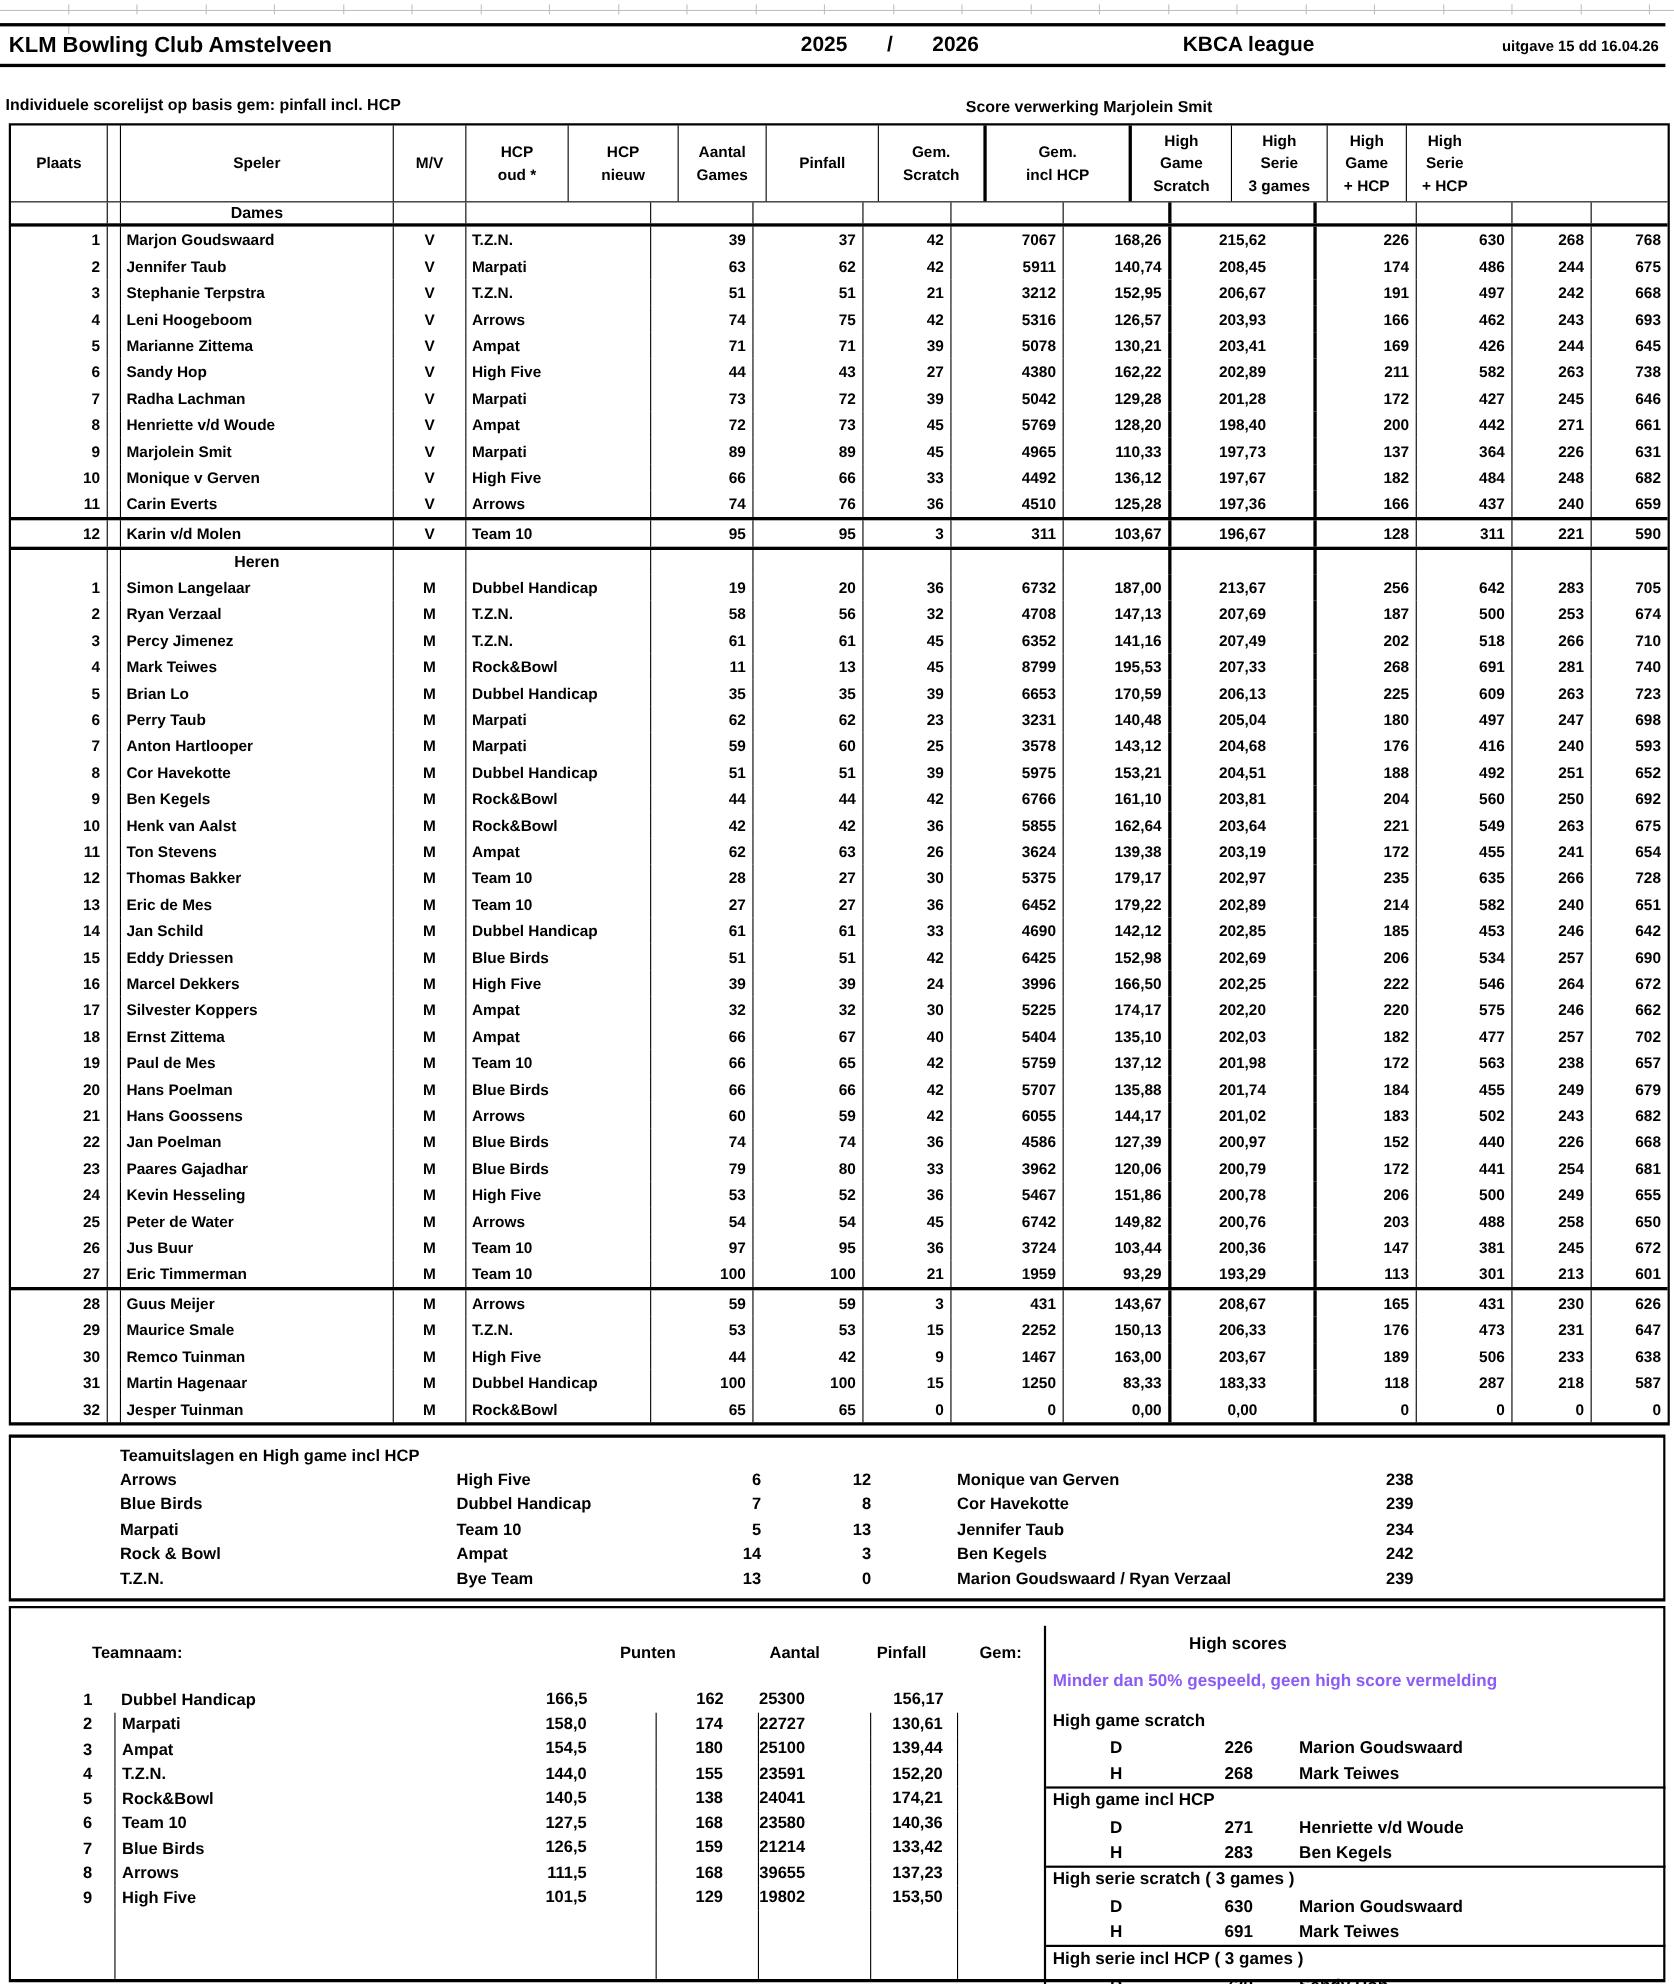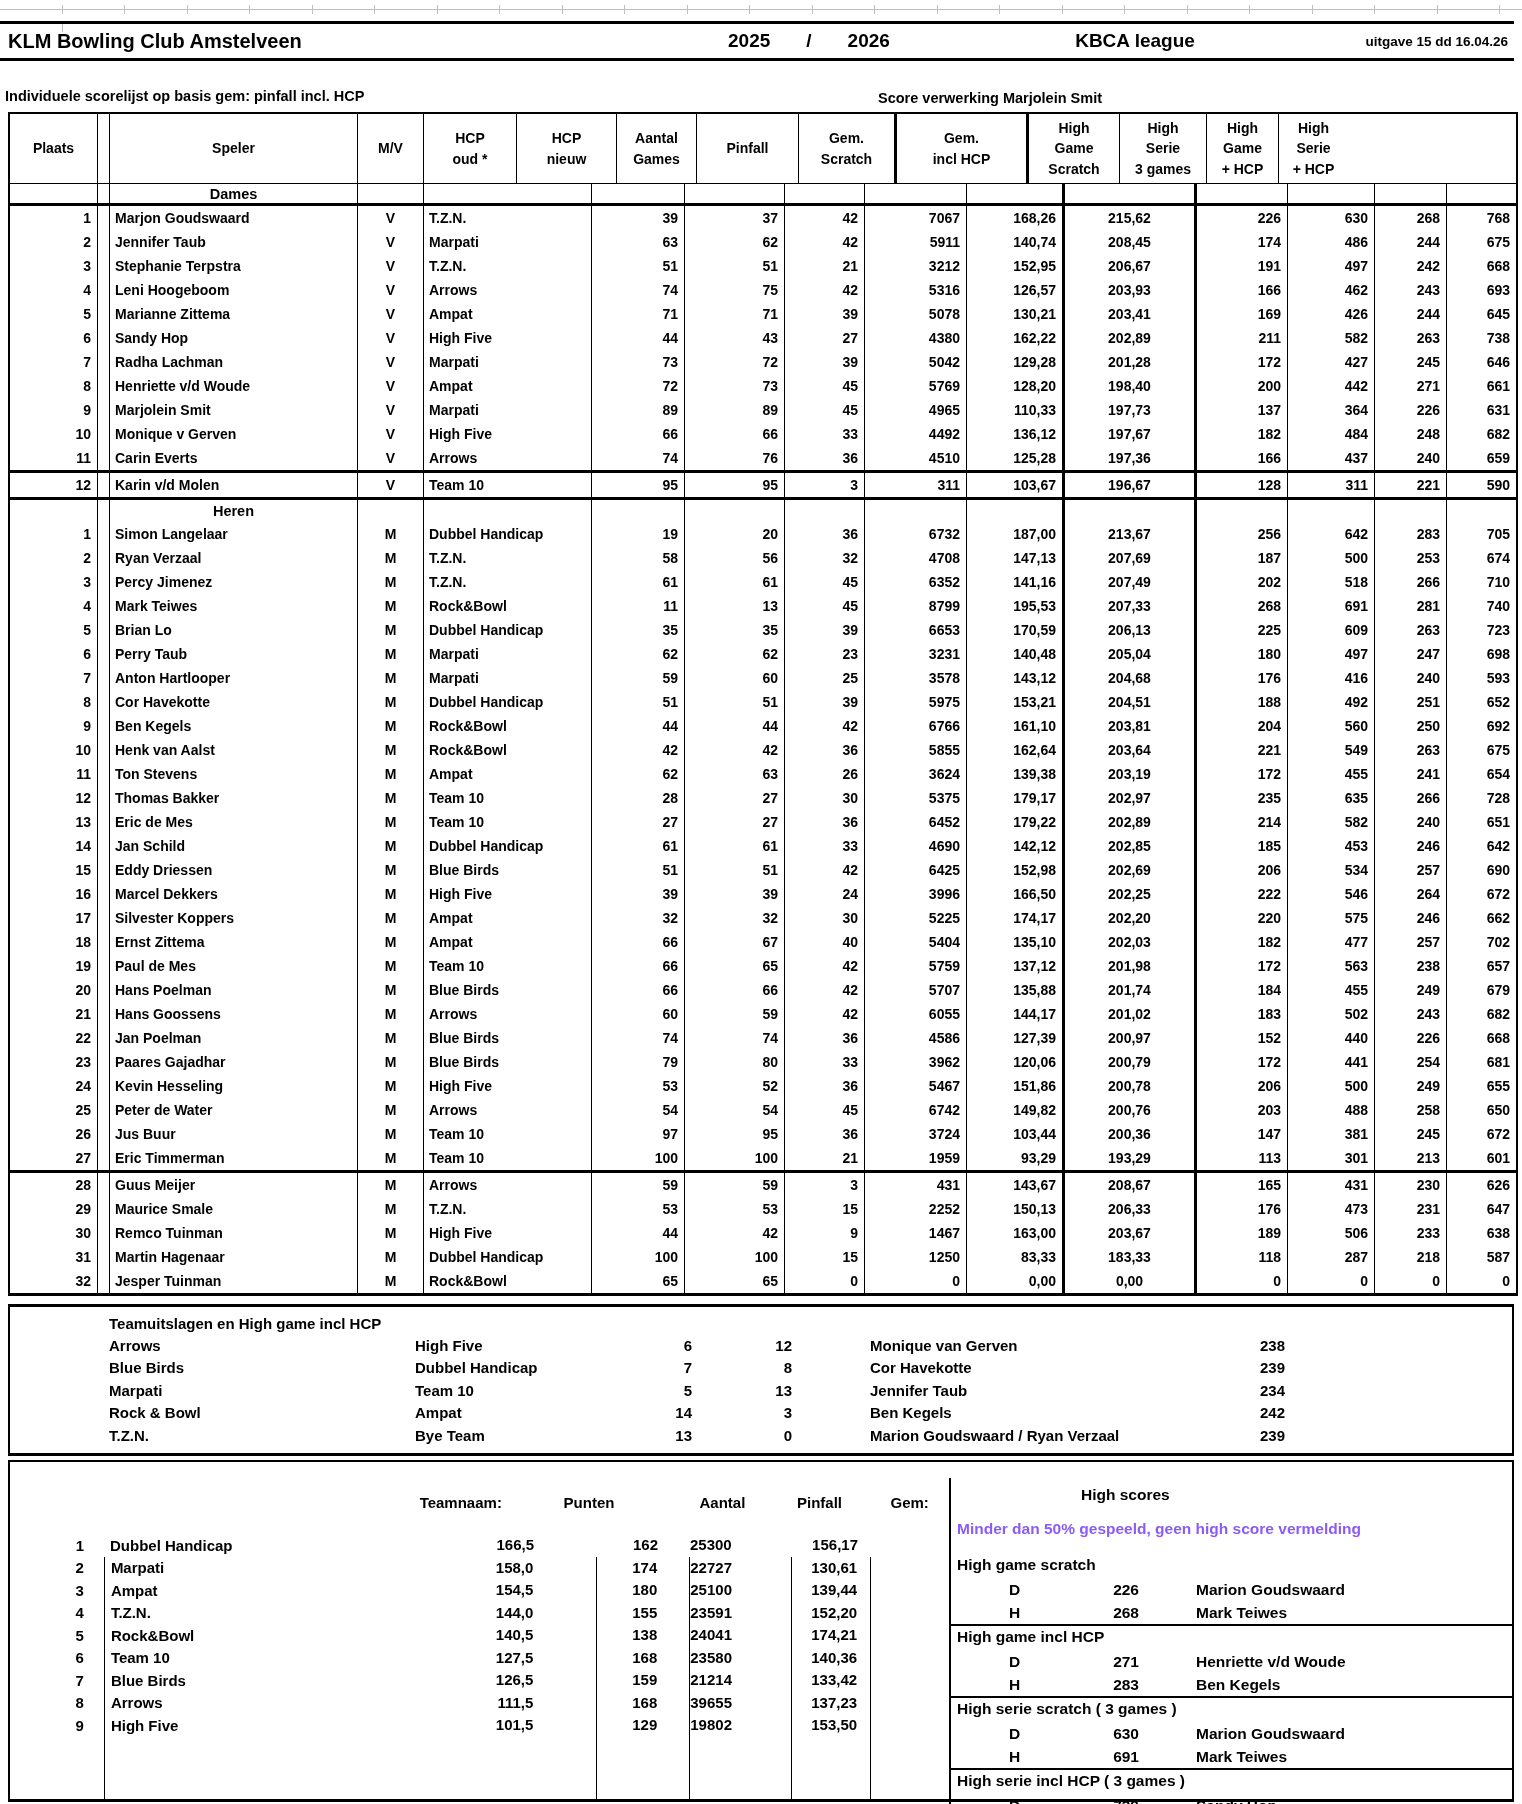--- a/index.html
+++ b/index.html
@@ -45,21 +45,21 @@
   .mrow .t1{width:306px;padding-left:99px;}
   .mrow .t2{width:207px;}
   .mrow .s1{width:70px;text-align:right;}
   .mrow .s2{width:100px;text-align:right;}
   .mrow .pl{width:390px;padding-left:78px;}
   .mrow .hg{width:100px;}
   
   #bottombox{top:1460px;left:8px;width:1506px;height:342px;border:2px solid #000;border-bottom-width:3px;box-sizing:border-box;}
   #standings{position:absolute;left:0;top:0;width:939px;height:100%;}
   #standings .shead{position:absolute;top:32px;left:0;width:100%;display:flex;font-size:15px;}
-  .sh-name{width:420px;text-align:right;}
+  .sh-name{width:420px;text-align:left;}
   .sh-pts{width:175px;text-align:center;}
   .sh-cnt{width:93px;text-align:center;}
   .sh-pin{width:102px;text-align:center;}
   .sh-gem{width:79px;text-align:center;}
   .srow{display:flex;height:22.5px;align-items:center;font-size:15px;box-sizing:border-box;}
   .srow .rk{width:74px;text-align:right;}
   .srow .gp{width:20px;}
   .srow .nm{width:318px;border-left:1px solid #000;padding-left:6px;height:100%;display:flex;align-items:center;box-sizing:border-box;}
   .srow.first .nm{border-left:none;}
   .srow .v1{width:175px;text-align:right;padding-right:63px;box-sizing:border-box;height:100%;line-height:22.5px;}
@@ -72,21 +72,21 @@
   #highscores{position:absolute;left:939px;top:16px;width:565px;height:100%;border-left:2px solid #000;box-sizing:border-box;}
   #hs-title{margin:8px 0 0 130px;font-size:15.5px;}
   #hs-notice{margin:2px 0 0 6px;font-size:15.5px;}
   .hs-sec{border-top:2px solid #000;}
   .hs-sec:first-of-type{border-top:none;margin-top:16px;}
   .hs-label{padding:2px 0 1px 6px;font-size:15.5px;height:21px;}
   .hs-entry{display:flex;height:23px;align-items:center;font-size:15.5px;}
   .hs-entry .g{width:58px;}
   .hs-entry .d{width:40px;}
   .hs-entry .v{width:90px;text-align:right;}
-  .hs-entry .n{padding-left:57px;}
+  .hs-entry .n{padding-left:42px;}
 </style>
 </head>
 <body>
 
 <div id="gridstrip" class="abs"><span></span><span></span><span></span><span></span><span></span><span></span><span></span><span></span><span></span><span></span><span></span><span></span><span></span><span></span><span></span><span></span><span></span><span></span><span></span><span></span><span></span><span></span><span></span><span></span><span></span></div>
 
 <div id="titleband" class="abs">
   <div id="club-title">KLM Bowling Club Amstelveen</div>
   <div id="season">
     <span>2025</span>

